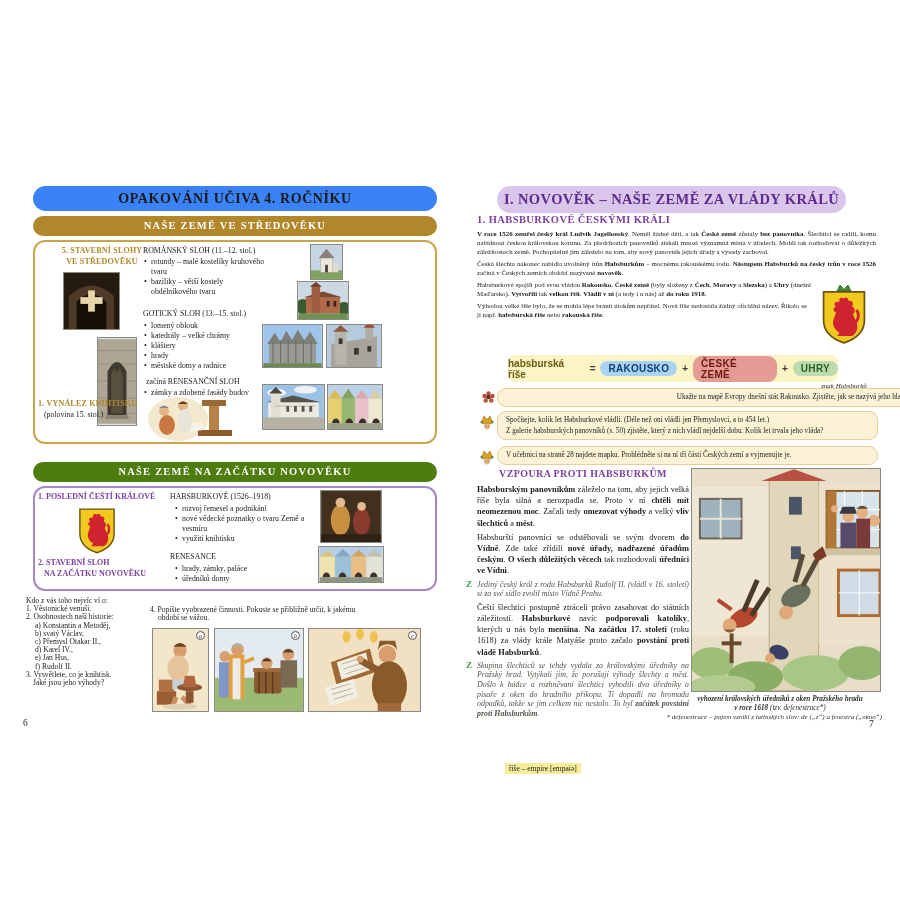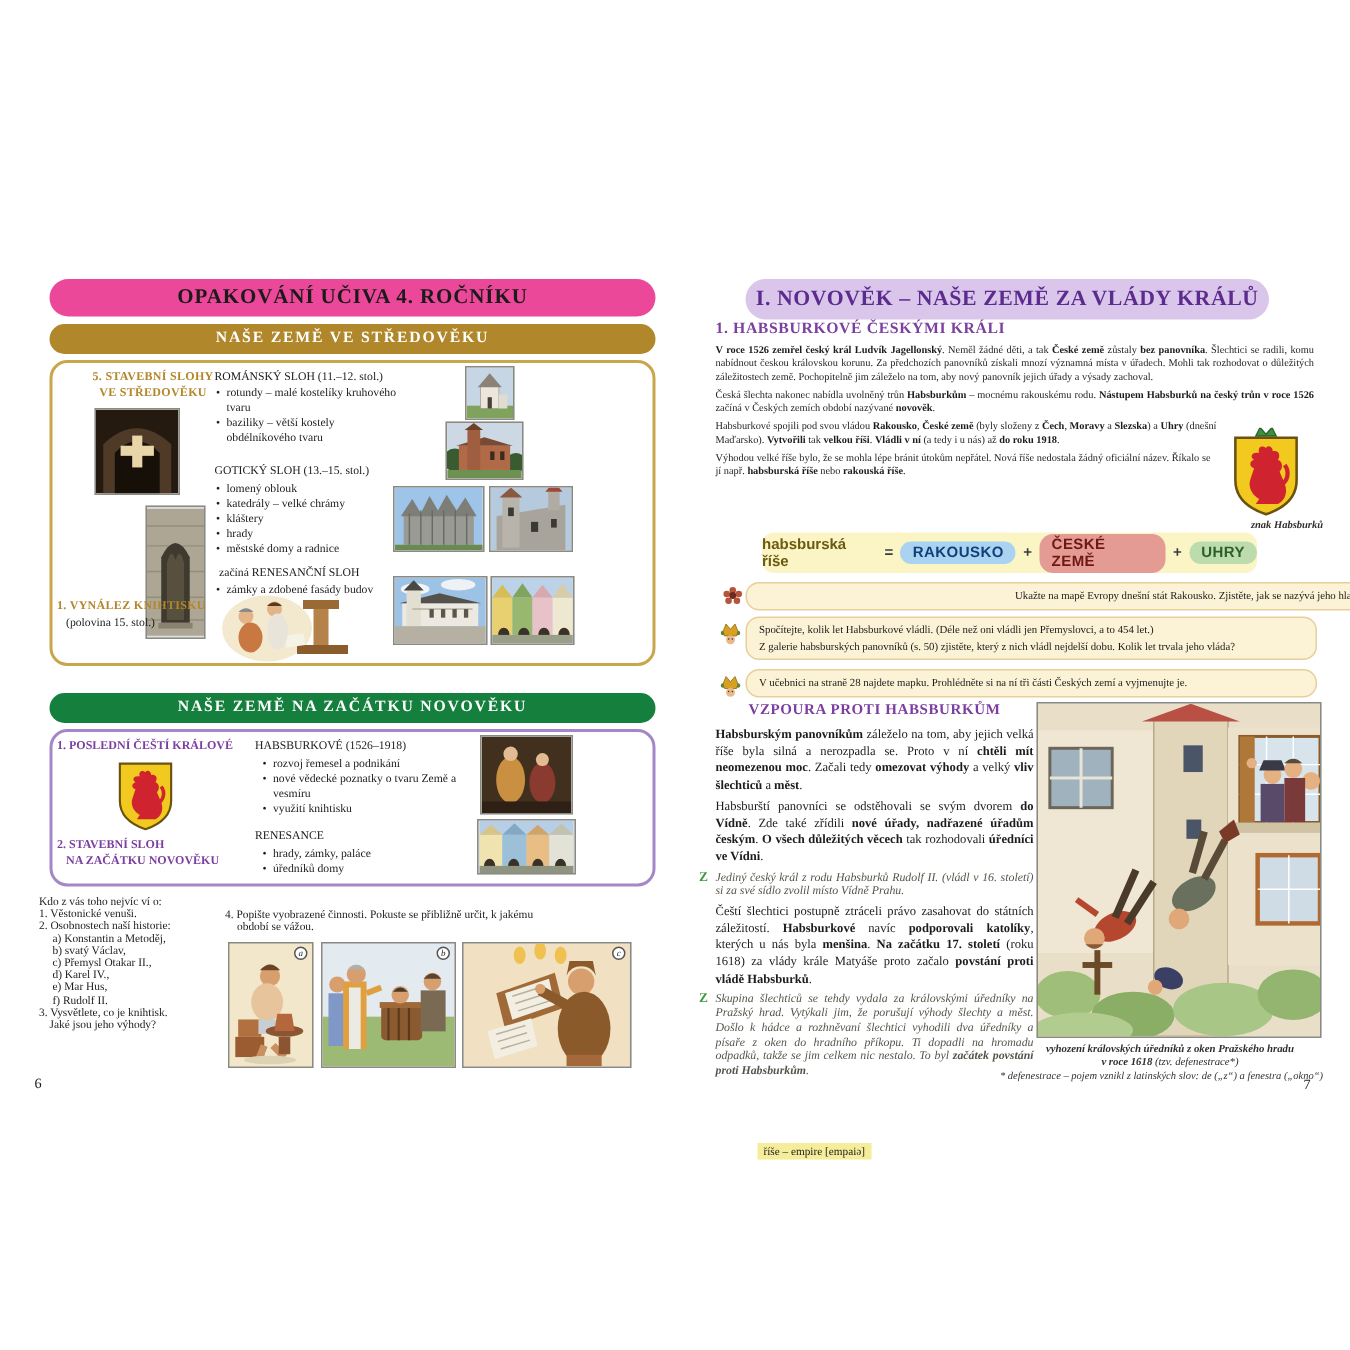--- a/index.html
+++ b/index.html
@@ -1,22 +1,22 @@
 <!DOCTYPE html>
 <html><head>
 <meta charset="utf-8">
 <style>
   html,body{margin:0;padding:0;background:#fff;}
   .canvas{position:relative;width:900px;height:900px;background:#ffffff;
     font-family:"Liberation Serif","DejaVu Serif",serif;color:#1c1c1c;overflow:hidden;}
   .a{position:absolute;}
   .banner{text-align:center;font-weight:bold;box-sizing:border-box;}
-  .b-green{background:#ec4899;color:#1b1b1b;border-radius:13px;font-size:14px;line-height:25px;letter-spacing:.6px;}
+  .b-green{background:#3b82f6;color:#1b1b1b;border-radius:13px;font-size:14px;line-height:25px;letter-spacing:.6px;}
   .b-gold{background:#b1872b;color:#fff;border-radius:10px;font-size:10.5px;line-height:20px;letter-spacing:1.2px;}
-  .b-purple{background:#15803d;color:#fff;border-radius:10px;font-size:10.5px;line-height:20px;letter-spacing:1.2px;}
+  .b-purple{background:#4d7c0f;color:#fff;border-radius:10px;font-size:10.5px;line-height:20px;letter-spacing:1.2px;}
   .b-lilac{background:#d9c6ea;color:#5c2b8e;border-radius:14px;font-size:14.5px;line-height:27px;letter-spacing:.4px;}
   .box{border-radius:12px;box-sizing:border-box;background:#fff;}
   .box-gold{border:2px solid #c9a54b;}
   .box-purple{border:2px solid #a586c8;}
   .goldlab{color:#b3872a;font-weight:bold;font-size:8px;line-height:10.5px;letter-spacing:.2px;}
   .purlab{color:#7c3fa0;font-weight:bold;font-size:8px;line-height:10.5px;}
   .tl{font-size:7.8px;line-height:10px;}
   .bul{position:relative;padding-left:8px;}
   .bul:before{content:"\2022";position:absolute;left:1px;top:0;}
   .h1p{color:#7c3fa0;font-weight:bold;font-size:10.5px;letter-spacing:.4px;}
@@ -43,21 +43,21 @@
   .vocab{background:#f6ed9a;padding:1px 4px;font-size:7.5px;}
   .capt{font-weight:bold;font-style:italic;font-size:7.2px;line-height:8.8px;text-align:center;color:#2e2e2e;}
   .capt .norm{font-weight:normal;}
   .fnote{font-style:italic;font-size:7px;color:#333;text-align:right;}
   .pnum{font-size:9.5px;}
   .qline{font-size:7.6px;line-height:8.2px;}
   .qind1{padding-left:9px;}
   .qind2{padding-left:7px;}
   .imglabel{position:absolute;top:2px;right:3px;width:9px;height:9px;border:1px solid #555;border-radius:50%;
     background:#fff;font-size:6px;line-height:8px;text-align:center;font-style:italic;box-sizing:border-box;}
-  .shcapt{font-style:italic;font-weight:bold;font-size:7px;text-align:right;color:#2e2e2e;}
+  .shcapt{font-style:italic;font-weight:normal;font-size:7px;text-align:center;color:#2e2e2e;margin-top:36px;}
 </style>
 </head>
 <body>
 
 <div class="canvas">
 
   <div class="a banner b-green" style="left:33px;top:186px;width:404px;height:25px;">OPAKOVÁNÍ UČIVA 4. ROČNÍKU</div>
 
   <div class="a banner b-gold" style="left:33px;top:216px;width:404px;height:20px;font-family:Liberation Serif, serif;">NAŠE ZEMĚ VE STŘEDOVĚKU</div>
 
@@ -269,21 +269,21 @@
   </div>
 
   <div class="a" style="left:26px;top:597px;width:126px;">
     <div class="qline">Kdo z vás toho nejvíc ví o:</div>
     <div class="qline">1. Věstonické venuši.</div>
     <div class="qline">2. Osobnostech naší historie:</div>
     <div class="qline qind1">a) Konstantin a Metoděj,</div>
     <div class="qline qind1">b) svatý Václav,</div>
     <div class="qline qind1">c) Přemysl Otakar II.,</div>
     <div class="qline qind1">d) Karel IV.,</div>
-    <div class="qline qind1">e) Mar Hus,</div>
+    <div class="qline qind1">e) Jan Hus,</div>
     <div class="qline qind1">f) Rudolf II.</div>
     <div class="qline">3. Vysvětlete, co je knihtisk.</div>
     <div class="qline qind2">Jaké jsou jeho výhody?</div>
   </div>
 
   <div class="a qline" style="left:150px;top:606px;width:292px;">4. Popište vyobrazené činnosti. Pokuste se přibližně určit, k jakému</div>
   <div class="a qline" style="left:158px;top:614px;">období se vážou.</div>
 
   <div class="a photo" style="left:152px;top:628px;width:57px;height:84px;background:#f3e7cb;">
     <svg viewBox="0 0 57 84">

